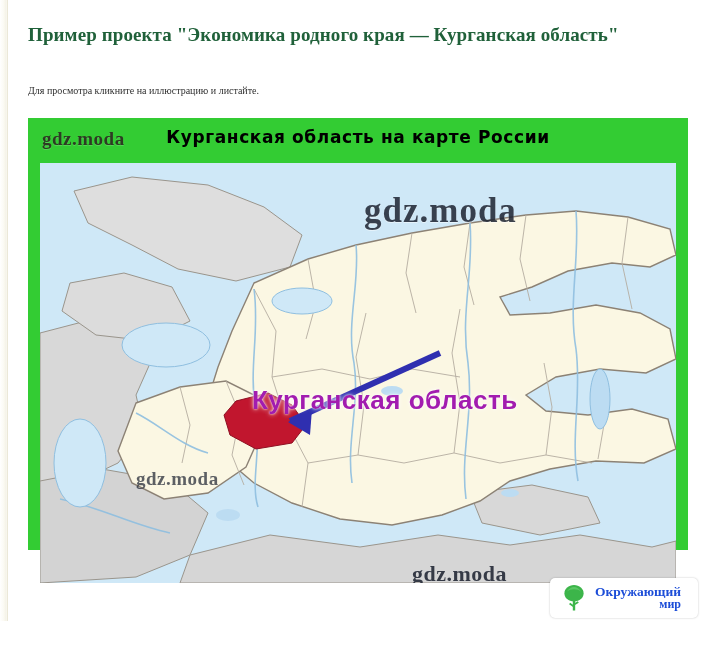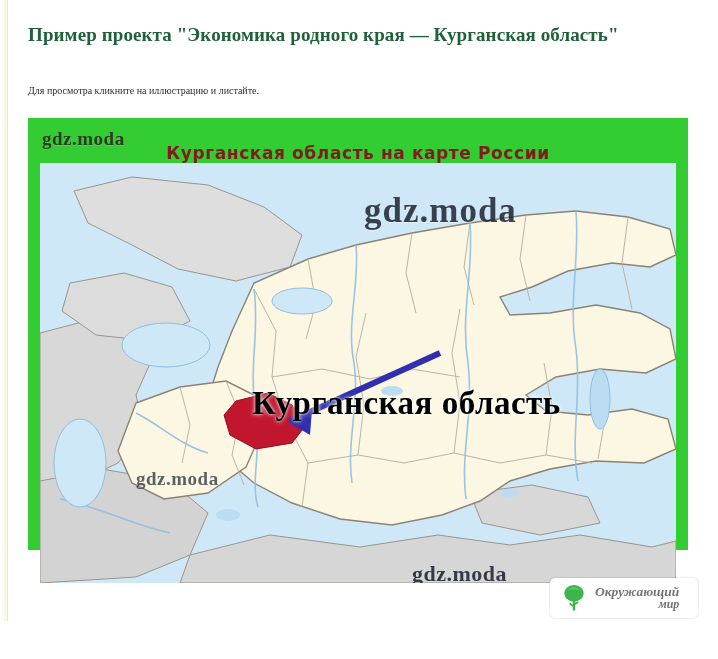--- a/index.html
+++ b/index.html
@@ -86,45 +86,44 @@
     text-shadow: 0 1px 0 rgba(255,255,255,.18);
   }
   .bar-title {
     position: absolute;
     left: 0; right: 0;
     top: 9px;
     text-align: center;
     font-family: "DejaVu Sans", "Liberation Sans", sans-serif;
     font-size: 17px;
     font-weight: bold;
-    color: #7f1d1d;
+    color: #000000;
     letter-spacing: .6px;
-    margin-top: 16px;
   }
 
   
   .map-wrap {
     position: absolute;
     left: 12px;
     top: 45px;
     width: 636px;
     height: 420px;
     background: #cfe8f7;
     overflow: hidden;
   }
   .map-svg { display: block; width: 100%; height: 100%; }
 
   .map-label {
     position: absolute;
     left: 212px;
     top: 222px;
-    font-family: Liberation Serif, serif;
-    font-size: 33px;
-    font-weight: bold;
-    color: #000000;
+    font-family: Liberation Sans, sans-serif;
+    font-size: 26px;
+    font-weight: bold;
+    color: #a21caf;
     letter-spacing: .5px;
     white-space: nowrap;
     text-shadow: 0 0 2px rgba(255,255,255,.9), 0 0 5px rgba(255,255,255,.85);
   }
   .map-watermark {
     position: absolute;
     font-family: "Liberation Serif", "DejaVu Serif", serif;
     font-weight: bold;
     color: #1f2533;
     opacity: .86;
@@ -160,23 +159,22 @@
     box-shadow: 0 0 2px rgba(0,0,0,.25);
     display: flex;
     align-items: center;
     padding: 0 8px;
     box-sizing: border-box;
   }
   .logo-tree { width: 32px; height: 32px; flex: 0 0 auto; }
   .logo-text {
     margin-left: 5px;
     font-family: "Liberation Serif", "DejaVu Serif", serif;
-    font-style: italic;
-    font-weight: bold;
-    color: #737373;
+    font-weight: bold;
+    color: #1d4ed8;
     line-height: 13px;
     font-size: 13.5px;
   }
   .logo-text .l2 { display: block; text-align: right; font-size: 12px; }
 </style>
 </head>
 <body>
 
 <div class="page-edge-strip"></div>
 

